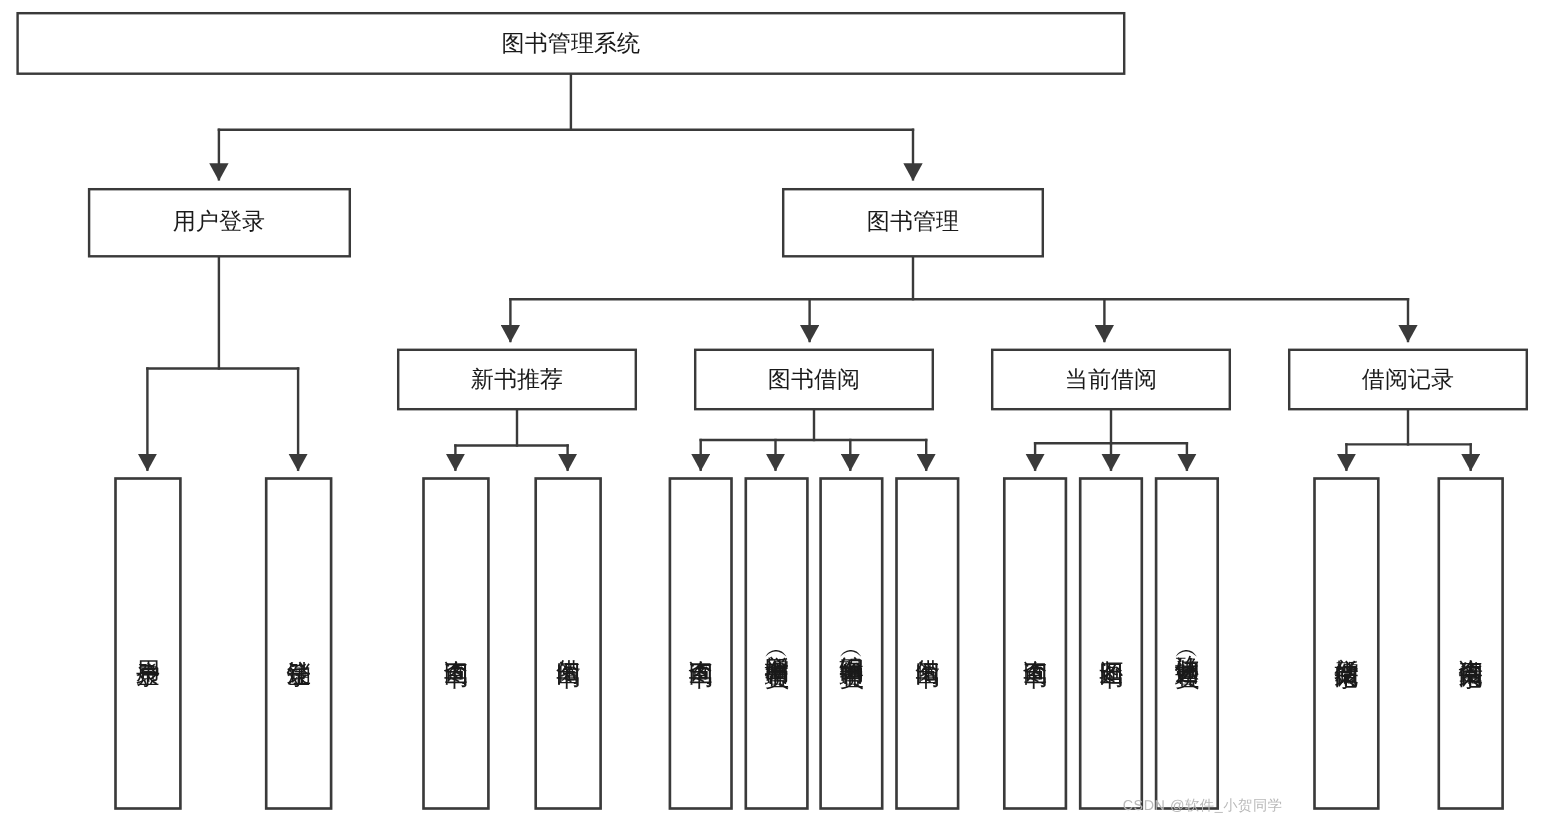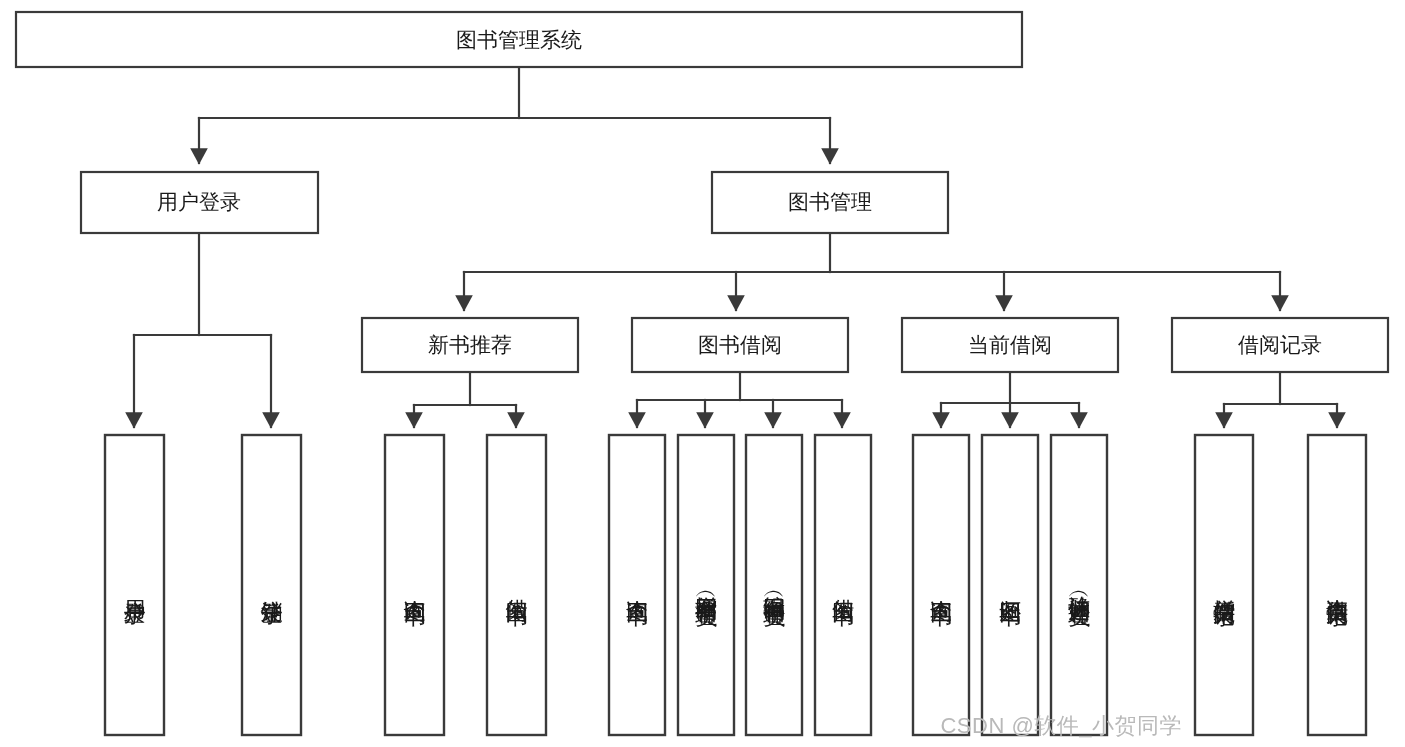--- a/index.html
+++ b/index.html
@@ -11,21 +11,20 @@
     width: 1405px;
     height: 747px;
     font-family: "Liberation Sans", "DejaVu Sans", sans-serif;
     overflow: hidden;
     position: relative;
   }
   #diagram-root {
     position: relative;
     width: 1174px;
     height: 747px;
-    padding-left: 16px;
   }
   svg.flow {
     position: absolute;
     left: 0;
     top: 0;
     width: 1405px;
     height: 747px;
   }
   .node-box {
     fill: #ffffff;
@@ -67,21 +66,21 @@
     justify-content: center;
     text-align: center;
     white-space: nowrap;
     pointer-events: none;
   }
   .watermark {
     position: absolute;
     right: 8px;
     bottom: 6px;
     font-family: "Liberation Sans", "DejaVu Sans", sans-serif;
-    font-size: 22px;
+    font-size: 13px;
     color: #b9b9b9;
     letter-spacing: 0.5px;
     white-space: nowrap;
   }
 </style>
 </head>
 <body>
 
 <div id="diagram-root">
 

